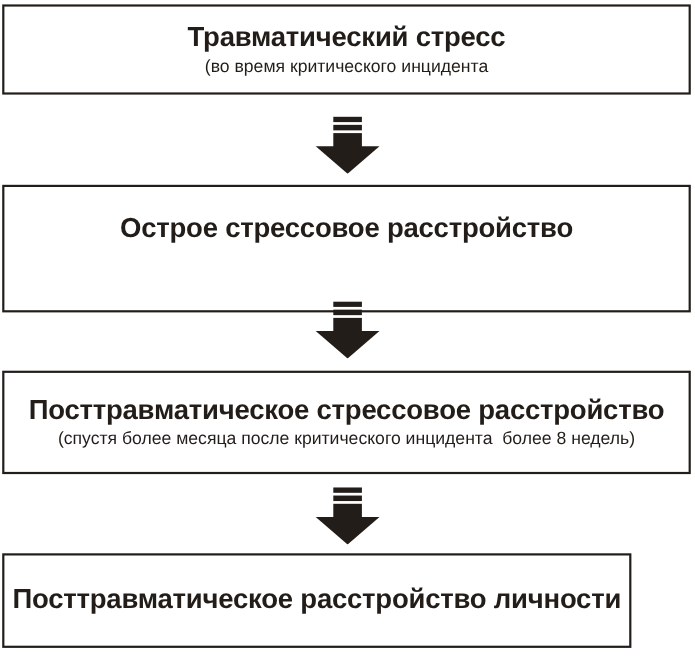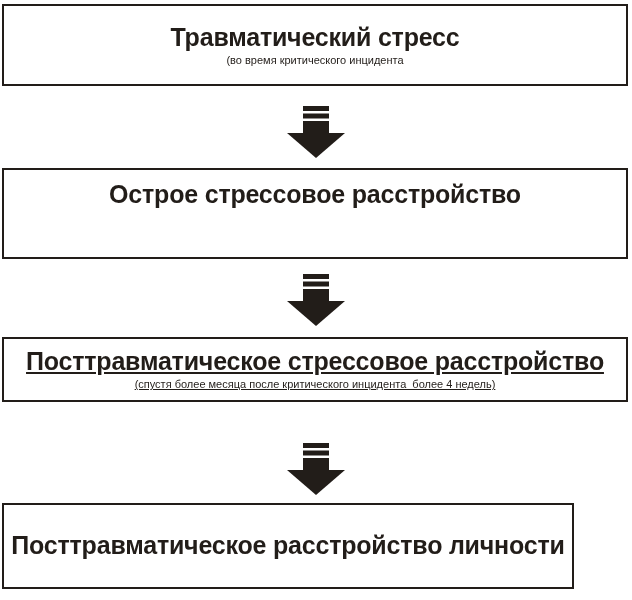--- a/index.html
+++ b/index.html
@@ -24,33 +24,33 @@
     width:626px;
     background:var(--box-fill);
     border:2.5px solid var(--ink);
     display:flex;
     flex-direction:column;
     align-items:center;
     justify-content:center;
     text-align:right;
   }
   .box-1{top:4px;height:82px;}
-  .box-2{top:168px;height:91px;padding-top:4px;gap:40px;}
-  .box-3{top:337px;height:65px;text-decoration:underline;}
+  .box-2{top:168px;height:116px;padding-top:4px;gap:40px;}
+  .box-3{top:337px;height:94px;}
   .box-4{top:503px;height:86px;width:572px;}
   .title{
     font-size:25px;
     font-weight:bold;
     line-height:1.12;
     letter-spacing:-0.2px;
     white-space:nowrap;
     margin-bottom:3px;
   }
   .subtitle{
-    font-size:11px;
+    font-size:16px;
     line-height:1.2;
     font-weight:normal;
   }
   .subtitle .line{white-space:pre-wrap;}
   .arrow{
     position:absolute;
     left:286px;
     width:60px;
     height:52px;
     color:var(--ink);
@@ -92,21 +92,21 @@
       <rect x="17" y="0" width="26" height="5" fill="currentColor"></rect>
       <rect x="17" y="7.5" width="26" height="5" fill="currentColor"></rect>
       <rect x="17" y="15" width="26" height="14" fill="currentColor"></rect>
       <polygon points="1,27 59,27 30,52" fill="currentColor"></polygon>
     </svg>
   </div>
 
   <section class="box box-3">
     <h2 class="title">Посттравматическое стрессовое расстройство</h2>
     <div class="subtitle">
-      <div class="line">(спустя более месяца после критического инцидента  более 4 недель)</div>
+      <div class="line">(спустя более месяца после критического инцидента  более 8 недель)</div>
     </div>
   </section>
 
   <div class="arrow arrow-3">
     <svg viewBox="0 0 60 52" xmlns="http://www.w3.org/2000/svg" aria-hidden="true">
       <rect x="17" y="0" width="26" height="5" fill="currentColor"></rect>
       <rect x="17" y="7.5" width="26" height="5" fill="currentColor"></rect>
       <rect x="17" y="15" width="26" height="14" fill="currentColor"></rect>
       <polygon points="1,27 59,27 30,52" fill="currentColor"></polygon>
     </svg>

